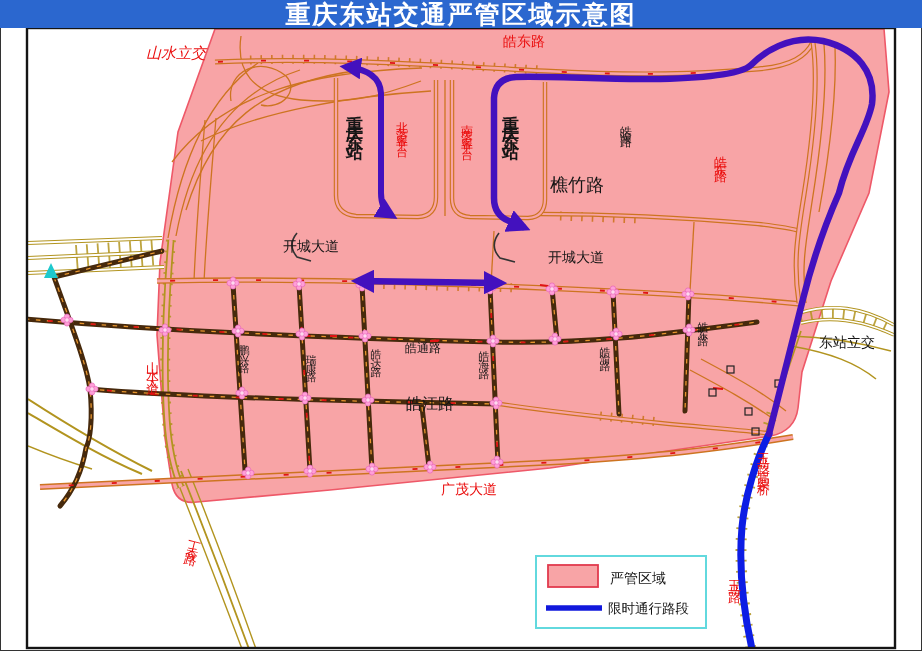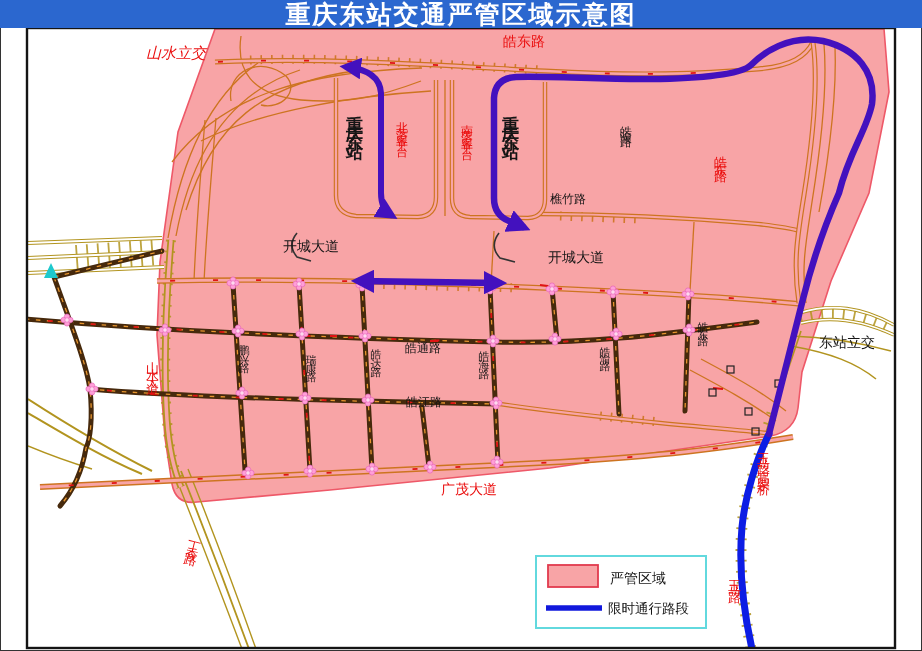--- a/index.html
+++ b/index.html
@@ -236,30 +236,30 @@
 </div>
 
 <div class="lbl red" style="left:146px;top:46px;font-size:15px;font-style:italic;">山水立交</div>
 <div class="lbl red" style="left:503px;top:34px;font-size:14px;">皓东路</div>
 <div class="lbl blk v b" style="left:346px;top:102px;font-size:17px;letter-spacing:9px;">重庆东站</div>
 <div class="lbl red v" style="left:396px;top:112px;font-size:12px;letter-spacing:6px;">北落客平台</div>
 <div class="lbl red v" style="left:461px;top:115px;font-size:12px;letter-spacing:6px;">南落客平台</div>
 <div class="lbl blk v b" style="left:502px;top:102px;font-size:17px;letter-spacing:9px;">重庆东站</div>
 <div class="lbl blk v" style="left:620px;top:116px;font-size:12px;letter-spacing:5px;">皓渝路</div>
 <div class="lbl red v" style="left:714px;top:146px;font-size:13px;letter-spacing:7px;">皓东路</div>
-<div class="lbl blk" style="left:550px;top:193px;font-size:12px;">樵竹路</div>
+<div class="lbl blk" style="left:550px;top:176px;font-size:18px;">樵竹路</div>
 <div class="lbl blk" style="left:283px;top:239px;font-size:14px;">开城大道</div>
 <div class="lbl blk" style="left:548px;top:250px;font-size:14px;">开城大道</div>
 <div class="lbl red v" style="left:146px;top:351px;font-size:13px;letter-spacing:7px;">山水大道</div>
 <div class="lbl blk v" style="left:238px;top:336px;font-size:11px;letter-spacing:9px;">鹏兴路</div>
 <div class="lbl blk v" style="left:305px;top:345px;font-size:11px;letter-spacing:9px;">瑞康路</div>
 <div class="lbl blk v" style="left:370px;top:340px;font-size:11px;letter-spacing:9px;">皓达路</div>
 <div class="lbl blk" style="left:405px;top:342px;font-size:12px;">皓通路</div>
 <div class="lbl blk v" style="left:478px;top:342px;font-size:11px;letter-spacing:9px;">皓海路</div>
-<div class="lbl blk" style="left:406px;top:396px;font-size:12px;">皓江路</div>
+<div class="lbl blk" style="left:406px;top:396px;font-size:16px;">皓江路</div>
 <div class="lbl blk v" style="left:599px;top:338px;font-size:11px;letter-spacing:7px;">皓渝路</div>
 <div class="lbl blk v" style="left:697px;top:313px;font-size:11px;letter-spacing:7px;">皓东路</div>
 <div class="lbl blk" style="left:819px;top:336px;font-size:14px;font-family:Liberation Mono, monospace;">东站立交</div>
 <div class="lbl red" style="left:441px;top:482px;font-size:14px;text-align:center;">广茂大道</div>
 <div class="lbl red v" style="left:191px;top:530px;font-size:13px;letter-spacing:6px;transform:rotate(14deg);transform-origin:top left;">丁香路</div>
 <div class="lbl red v" style="left:757px;top:442px;font-size:13px;letter-spacing:6px;">玉马路高架桥</div>
 <div class="lbl red v" style="left:728px;top:569px;font-size:13px;letter-spacing:6px;">玉马路</div>
 
 </div>
 

